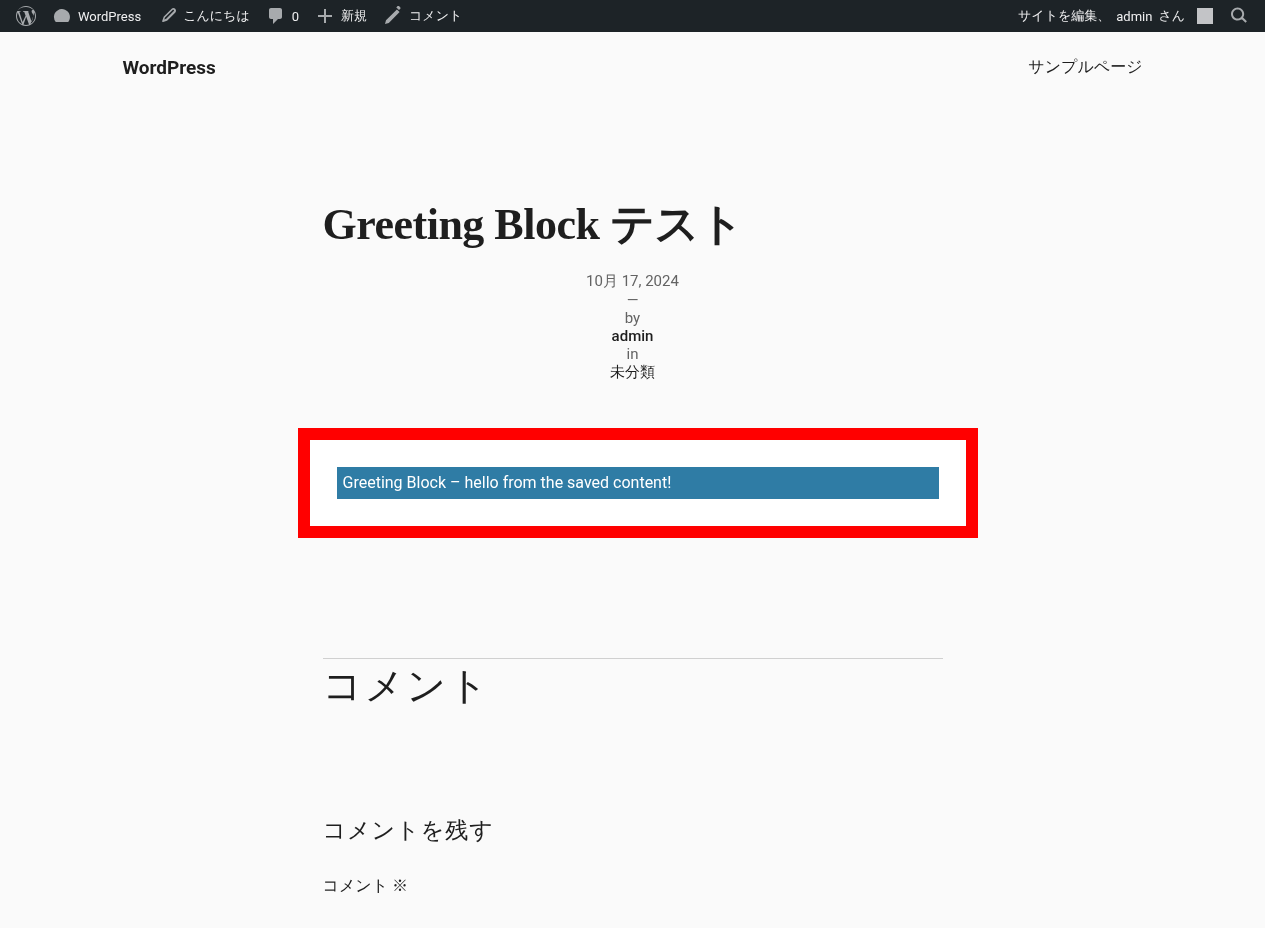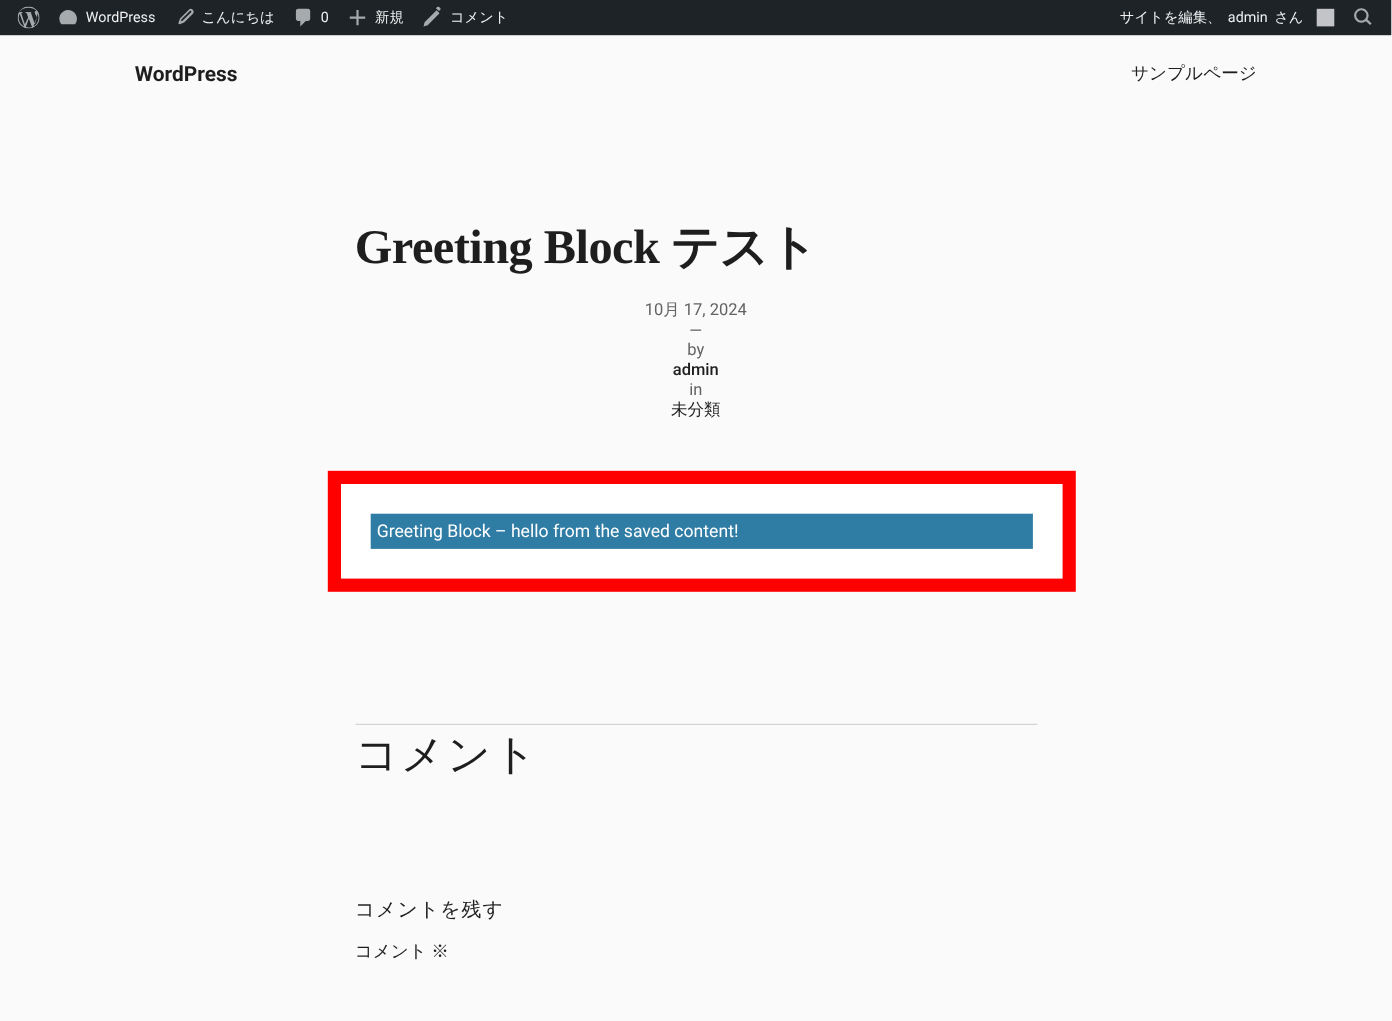--- a/index.html
+++ b/index.html
@@ -131,38 +131,38 @@
     }
     
     .comments-heading {
       font-family: Georgia, "Times New Roman", serif;
       font-size: 39px;
       font-weight: 400;
       letter-spacing: 2px;
     }
     
     .leave-reply {
-      font-size: 18px;
+      font-size: 23px;
       font-weight: 400;
       margin-top: 102px;
       letter-spacing: 1px;
     }
     
     .logged-in-as {
       margin-top: 32px;
       font-size: 16px;
       line-height: 1.7;
     }
     .logged-in-as a {
       color: #1e1e1e;
       text-decoration: underline;
     }
     
     .comment-label {
-      margin-top: 16px;
+      margin-top: 30px;
       font-size: 16px;
       display: block;
       margin-bottom: 10px;
     }
   </style>
 </head>
 <body>
 
 <div class="admin-bar">
   <div class="admin-bar-left">

